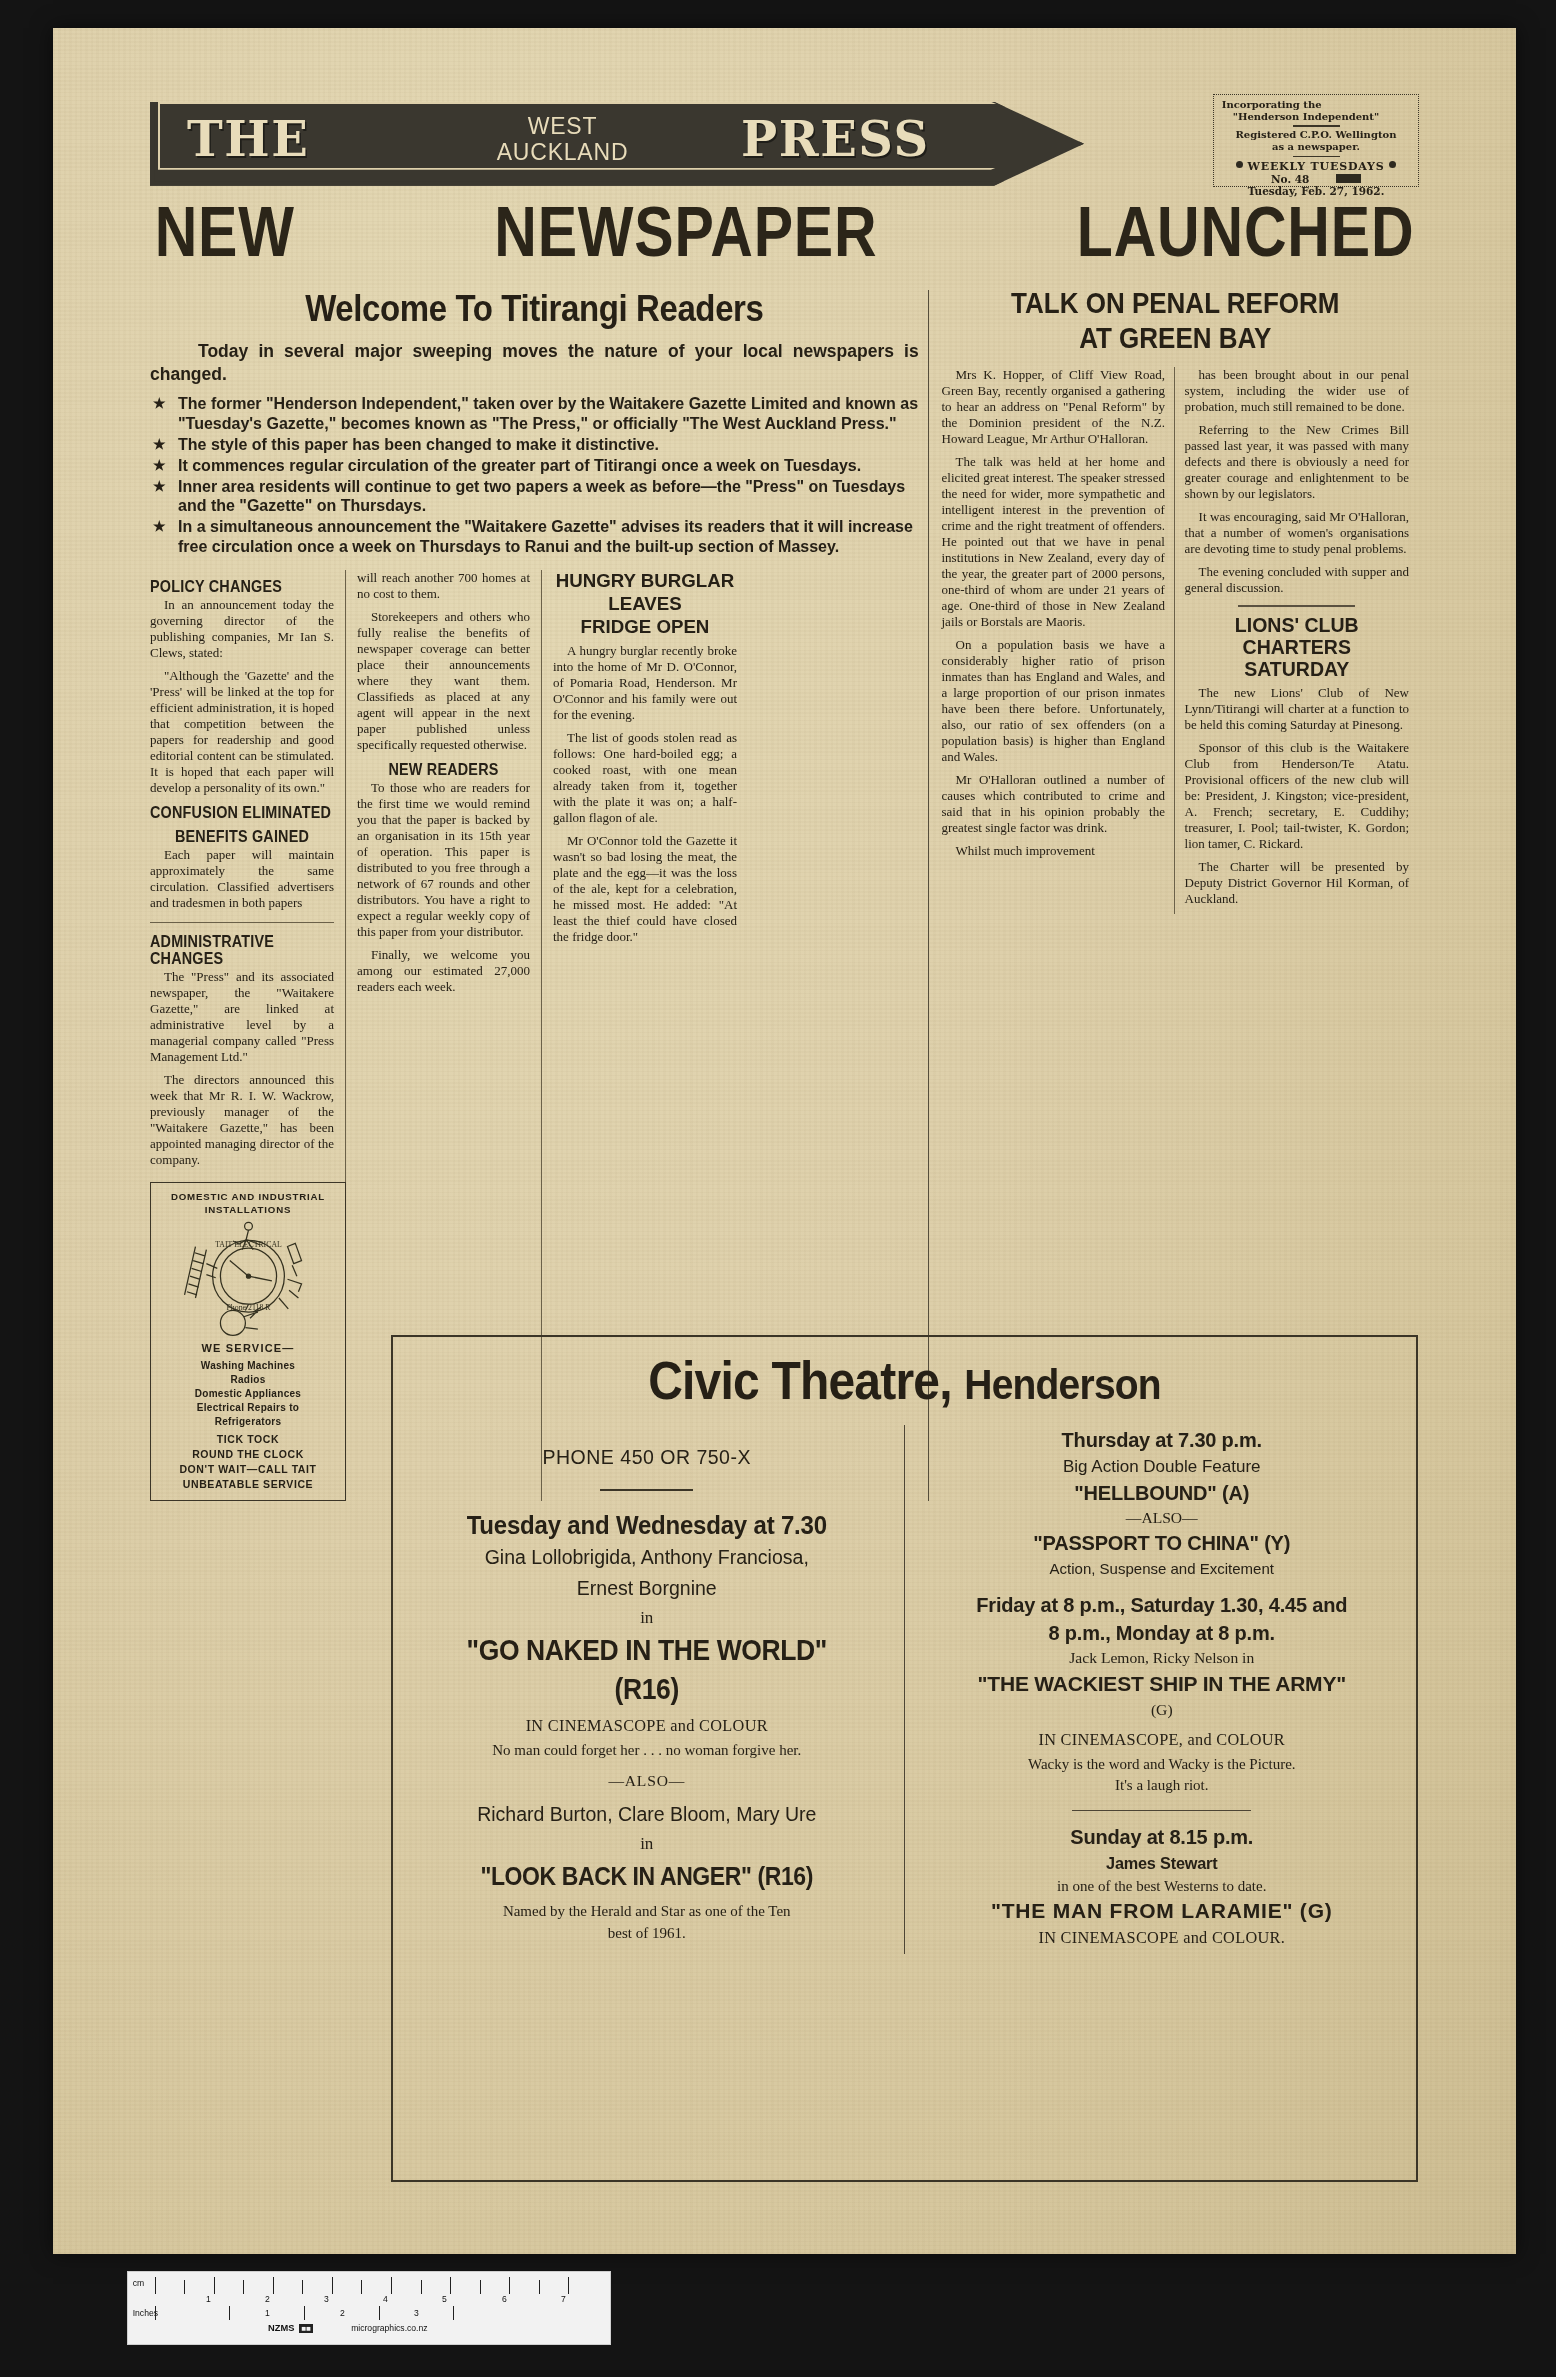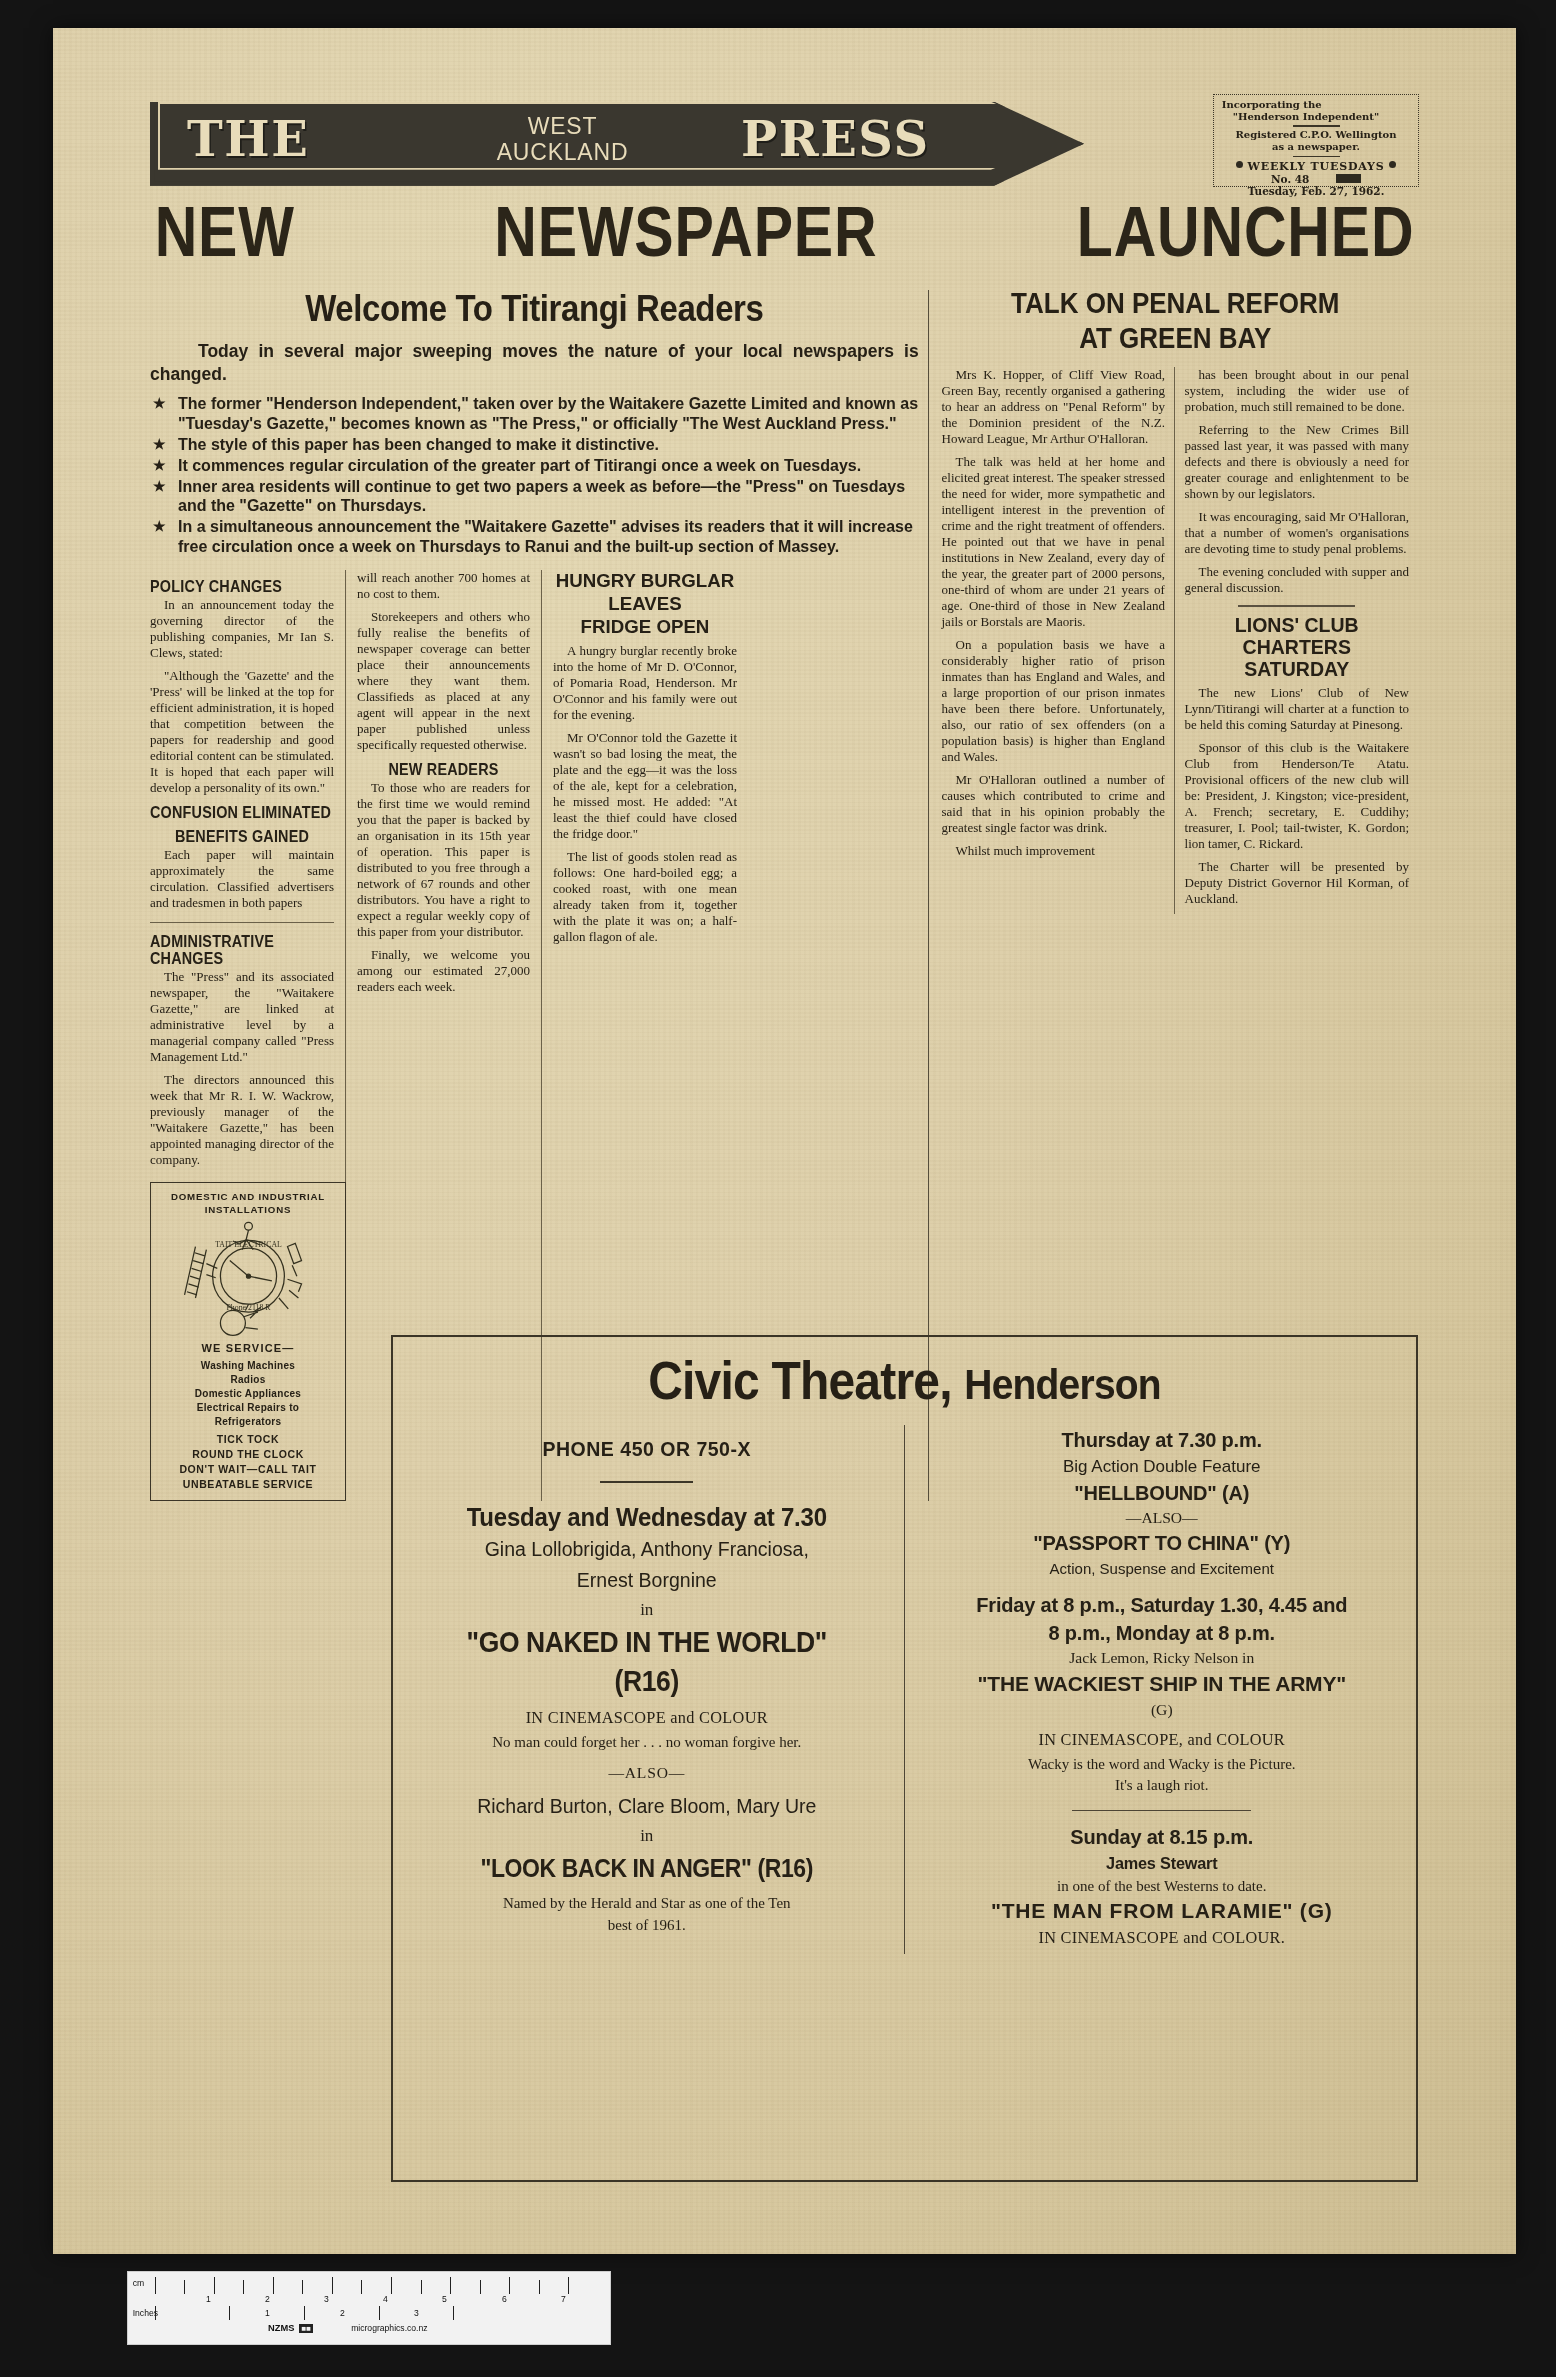--- a/index.html
+++ b/index.html
@@ -178,22 +178,22 @@
     text-align:center;font-family:"Liberation Sans", sans-serif;font-weight:700;
     font-size:48px;letter-spacing:-0.8px;margin:4.7px 0 0;
     transform:scaleY(1.1);transform-origin:center;
   }
   .civic-title .small{font-size:39px;}
   .civic-cols{display:flex;margin-top:17px;}
   .cv{box-sizing:border-box;text-align:center;}
   .cv-l{width:498px;padding-right:20px;border-right:1.6px solid #4d4535;}
   .cv-r{width:498px;padding-left:20px;}
   .phone{
-    font-family:"Liberation Sans", sans-serif;font-weight:700;font-size:19.5px;
-    letter-spacing:0.5px;margin:13px 0 0;
+    font-family:"Liberation Sans", sans-serif;font-weight:400;font-size:19.5px;
+    letter-spacing:0.5px;margin:21px 0 0;
   }
   .dash{width:93px;height:2.3px;background:#3b3527;margin:20px auto;}
   .t-big{
     font-family:"Liberation Sans", sans-serif;font-weight:700;font-size:24px;
     letter-spacing:-0.2px;margin:6.2px 0;transform:scaleY(1.08);transform-origin:center;
   }
   .t-mid{
     font-family:"Liberation Sans", sans-serif;font-size:19.5px;line-height:25px;
     margin:6.2px 0;font-weight:400;
   }
@@ -365,22 +365,22 @@
             <p class="news">Finally, we welcome you among our estimated 27,000 readers each week.</p>
           </div>
 
           <div class="col c3">
             <div class="hungryhead">
               <div>HUNGRY BURGLAR</div>
               <div>LEAVES</div>
               <div>FRIDGE OPEN</div>
             </div>
             <p class="news">A hungry burglar recently broke into the home of Mr D. O'Connor, of Pomaria Road, Henderson. Mr O'Connor and his family were out for the evening.</p>
+            <p class="news">The list of goods stolen read as follows: One hard-boiled egg; a cooked roast, with one mean already taken from it, together with the plate it was on; a half-gallon flagon of ale.</p>
             <p class="news">Mr O'Connor told the Gazette it wasn't so bad losing the meat, the plate and the egg—it was the loss of the ale, kept for a celebration, he missed most. He added: "At least the thief could have closed the fridge door."</p>
-            <p class="news">The list of goods stolen read as follows: One hard-boiled egg; a cooked roast, with one mean already taken from it, together with the plate it was on; a half-gallon flagon of ale.</p>
           </div>
         </div>
       </div>
 
       <div class="right-block">
         <div class="penalhead">
           <div>TALK ON PENAL REFORM</div>
           <div>AT GREEN BAY</div>
         </div>
         <div class="rightcols">

